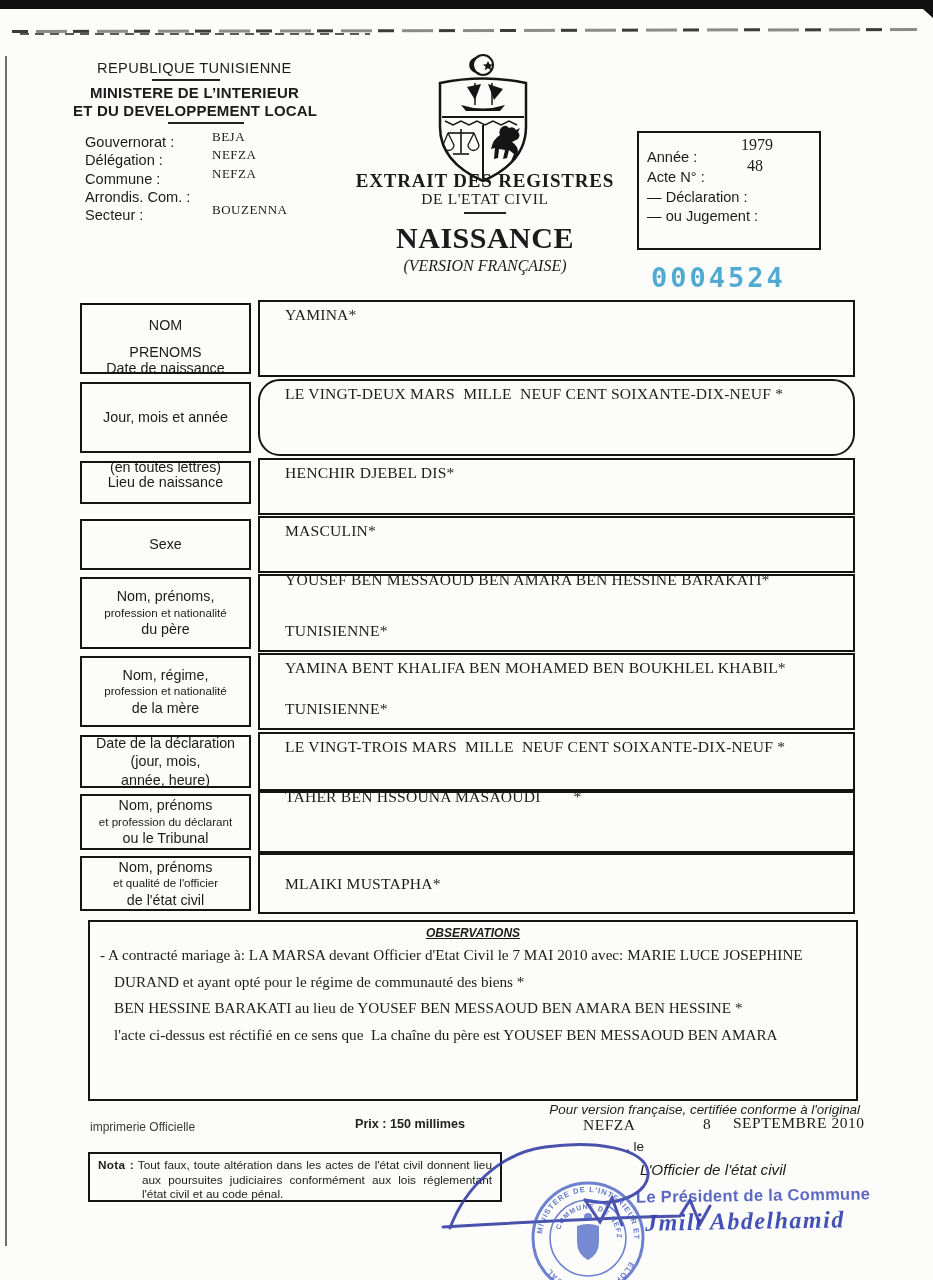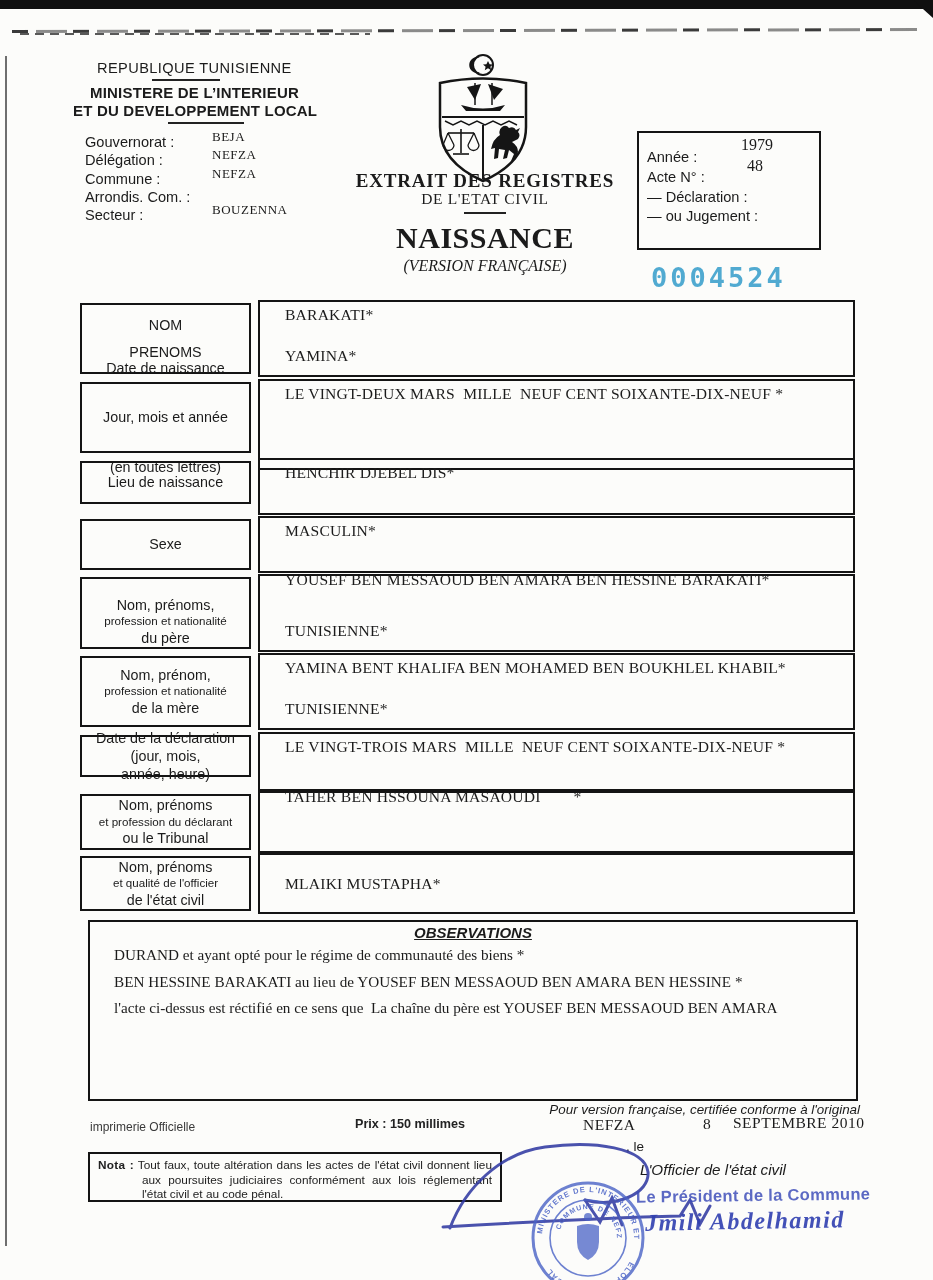--- a/index.html
+++ b/index.html
@@ -53,21 +53,21 @@
           display:flex;flex-direction:column;font-family:"Liberation Serif",serif;font-size:15.6px;
           letter-spacing:.2px;padding:4px 8px 8px 25px;}
   .valbox .vline{white-space:pre;}
   .valbox .vline + .vline{margin-top:auto;margin-bottom:2px;}
   .valbox.center{justify-content:center;padding-bottom:4px;}
   .valbox.tight .vline:first-child{margin-top:-9px;}
   .labbox.gap{gap:9px;}
 
   
   .obsbox{position:absolute;left:88px;top:920px;width:770px;height:181px;border:2px solid #141414;box-sizing:border-box;padding:2px 10px;}
-  .obstitle{text-align:center;font-weight:bold;font-style:italic;font-size:15px;text-decoration:underline;line-height:18px;}
+  .obstitle{text-align:center;font-weight:bold;font-style:italic;font-size:12px;text-decoration:underline;line-height:18px;}
   .obsline{font-family:"Liberation Serif",serif;font-size:15.2px;line-height:26.5px;white-space:pre;}
   .obsline.indent{padding-left:14px;}
 
   
   .certify{position:absolute;left:430px;top:1102px;width:430px;text-align:right;font-style:italic;font-size:13.4px;}
   .pd-place{position:absolute;left:583px;top:1116px;font-family:"Liberation Serif",serif;font-size:15.5px;letter-spacing:.5px;}
   .pd-day{position:absolute;left:703px;top:1115px;font-family:"Liberation Serif",serif;font-size:15.5px;}
   .pd-my{position:absolute;left:733px;top:1114px;font-family:"Liberation Serif",serif;font-size:15.5px;letter-spacing:.5px;}
   .imprimerie{position:absolute;left:90px;top:1120px;font-size:12px;color:#3a3a3a;}
   .prix{position:absolute;left:355px;top:1117px;font-size:12.6px;font-weight:bold;color:#222;}
@@ -151,62 +151,61 @@
     <span class="lab" style="top:75px">— ou Jugement :</span>
   </div>
   <div class="serial">0004524</div>
 
   <div id="rows">
       <div class="labbox gap" style="top: 303px; height: 71px;">
         <div class="">NOM</div>
         <div class="">PRENOMS</div>
       </div>
       <div class="valbox" style="top: 300px; height: 77px;">
-        <div class="vline">BARAKATI*</div>
         <div class="vline">YAMINA*</div>
       </div>
       <div class="labbox" style="top: 382px; height: 71px; gap: 31px;">
         <div class="">Date de naissance</div>
         <div class="">Jour, mois et année</div>
         <div class="">(en toutes lettres)</div>
       </div>
-      <div class="valbox" style="top: 379px; height: 91px;">
+      <div class="valbox" style="top: 379px; height: 77px; border-radius: 22px;">
         <div class="vline">LE VINGT-DEUX MARS  MILLE  NEUF CENT SOIXANTE-DIX-NEUF *</div>
       </div>
       <div class="labbox" style="top: 461px; height: 43px;">
         <div class="">Lieu de naissance</div>
       </div>
       <div class="valbox" style="top: 458px; height: 57px;">
         <div class="vline">HENCHIR DJEBEL DIS*</div>
       </div>
       <div class="labbox" style="top: 519px; height: 51px;">
         <div class="">Sexe</div>
       </div>
       <div class="valbox" style="top: 516px; height: 57px;">
         <div class="vline">MASCULIN*</div>
       </div>
-      <div class="labbox" style="top: 577px; height: 72px; justify-content: flex-end;">
+      <div class="labbox" style="top: 577px; height: 72px;">
         <div class="">Nom, prénoms,</div>
         <div class="small">profession et  nationalité</div>
         <div class="">du père</div>
       </div>
       <div class="valbox tight" style="top: 574px; height: 78px;">
         <div class="vline">YOUSEF BEN MESSAOUD BEN AMARA BEN HESSINE BARAKATI*</div>
         <div class="vline">TUNISIENNE*</div>
       </div>
       <div class="labbox" style="top: 656px; height: 71px;">
-        <div class="">Nom, prénom,</div>
+        <div class="">Nom, régime,</div>
         <div class="small">profession et  nationalité</div>
         <div class="">de la mère</div>
       </div>
       <div class="valbox" style="top: 653px; height: 77px;">
         <div class="vline">YAMINA BENT KHALIFA BEN MOHAMED BEN BOUKHLEL KHABIL*</div>
         <div class="vline">TUNISIENNE*</div>
       </div>
-      <div class="labbox" style="top: 735px; height: 42px;">
+      <div class="labbox" style="top: 735px; height: 53px;">
         <div class="">Date de la déclaration</div>
         <div class="">(jour, mois,</div>
         <div class="">année, heure)</div>
       </div>
       <div class="valbox" style="top: 732px; height: 59px;">
         <div class="vline">LE VINGT-TROIS MARS  MILLE  NEUF CENT SOIXANTE-DIX-NEUF *</div>
       </div>
       <div class="labbox" style="top: 794px; height: 56px;">
         <div class="">Nom, prénoms</div>
         <div class="small">et profession du déclarant</div>
@@ -221,20 +220,21 @@
         <div class="">de l'état civil</div>
       </div>
       <div class="valbox center" style="top: 853px; height: 61px;">
         <div class="vline">MLAIKI MUSTAPHA*</div>
       </div>
     </div>
 
   <div class="obsbox">
     <div class="obstitle">OBSERVATIONS</div>
     <div id="obslines">
+        <div class="obsline">- A contracté mariage à: LA MARSA devant Officier d'Etat Civil le 7 MAI 2010 avec: MARIE LUCE JOSEPHINE</div>
         <div class="obsline indent">DURAND et ayant opté pour le régime de communauté des biens *</div>
         <div class="obsline indent">BEN HESSINE BARAKATI au lieu de YOUSEF BEN MESSAOUD BEN AMARA BEN HESSINE *</div>
         <div class="obsline indent">l'acte ci-dessus est réctifié en ce sens que  La chaîne du père est YOUSEF BEN MESSAOUD BEN AMARA</div>
       </div>
   </div>
 
   <div class="certify">Pour version française, certifiée conforme à l'original</div>
   <div class="pd-place">NEFZA</div>
   <div class="pd-day">8</div>
   <div class="pd-my">SEPTEMBRE 2010</div>

